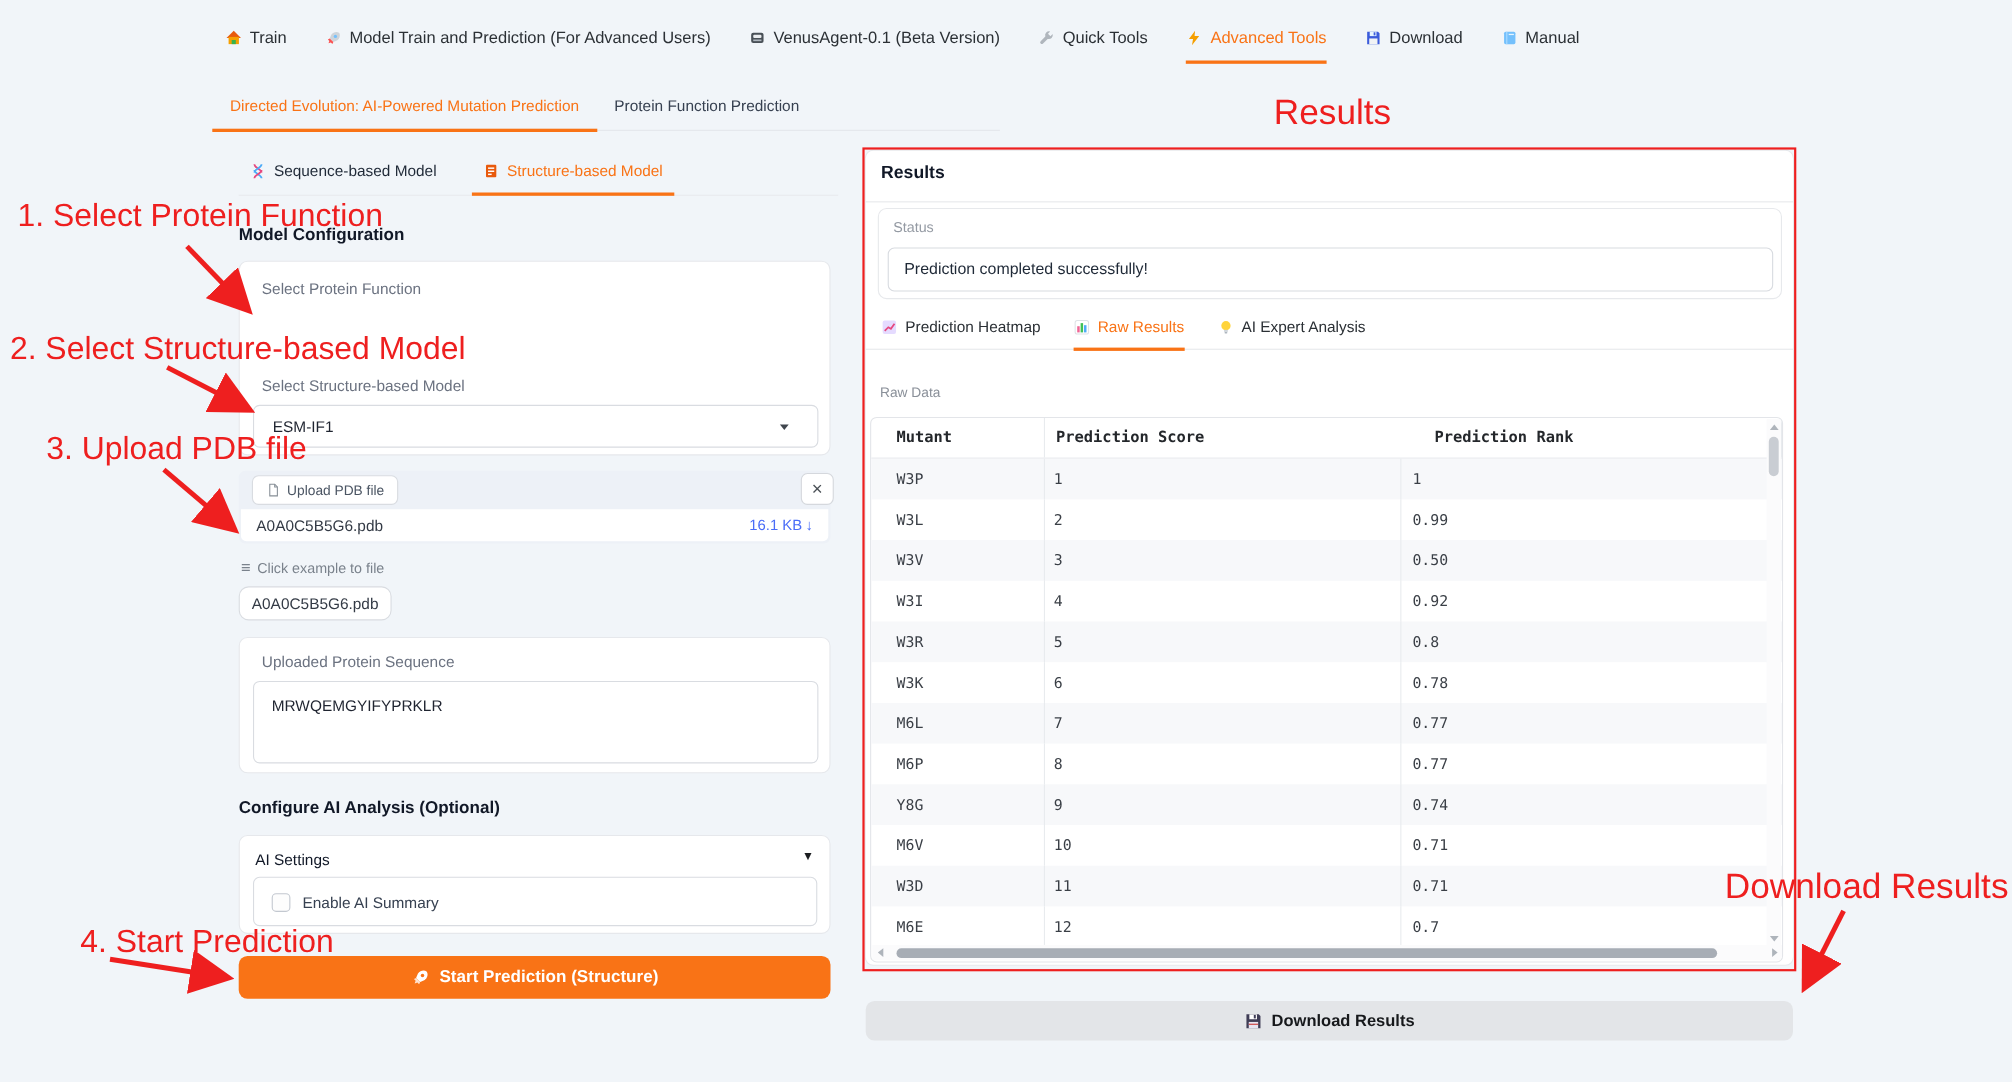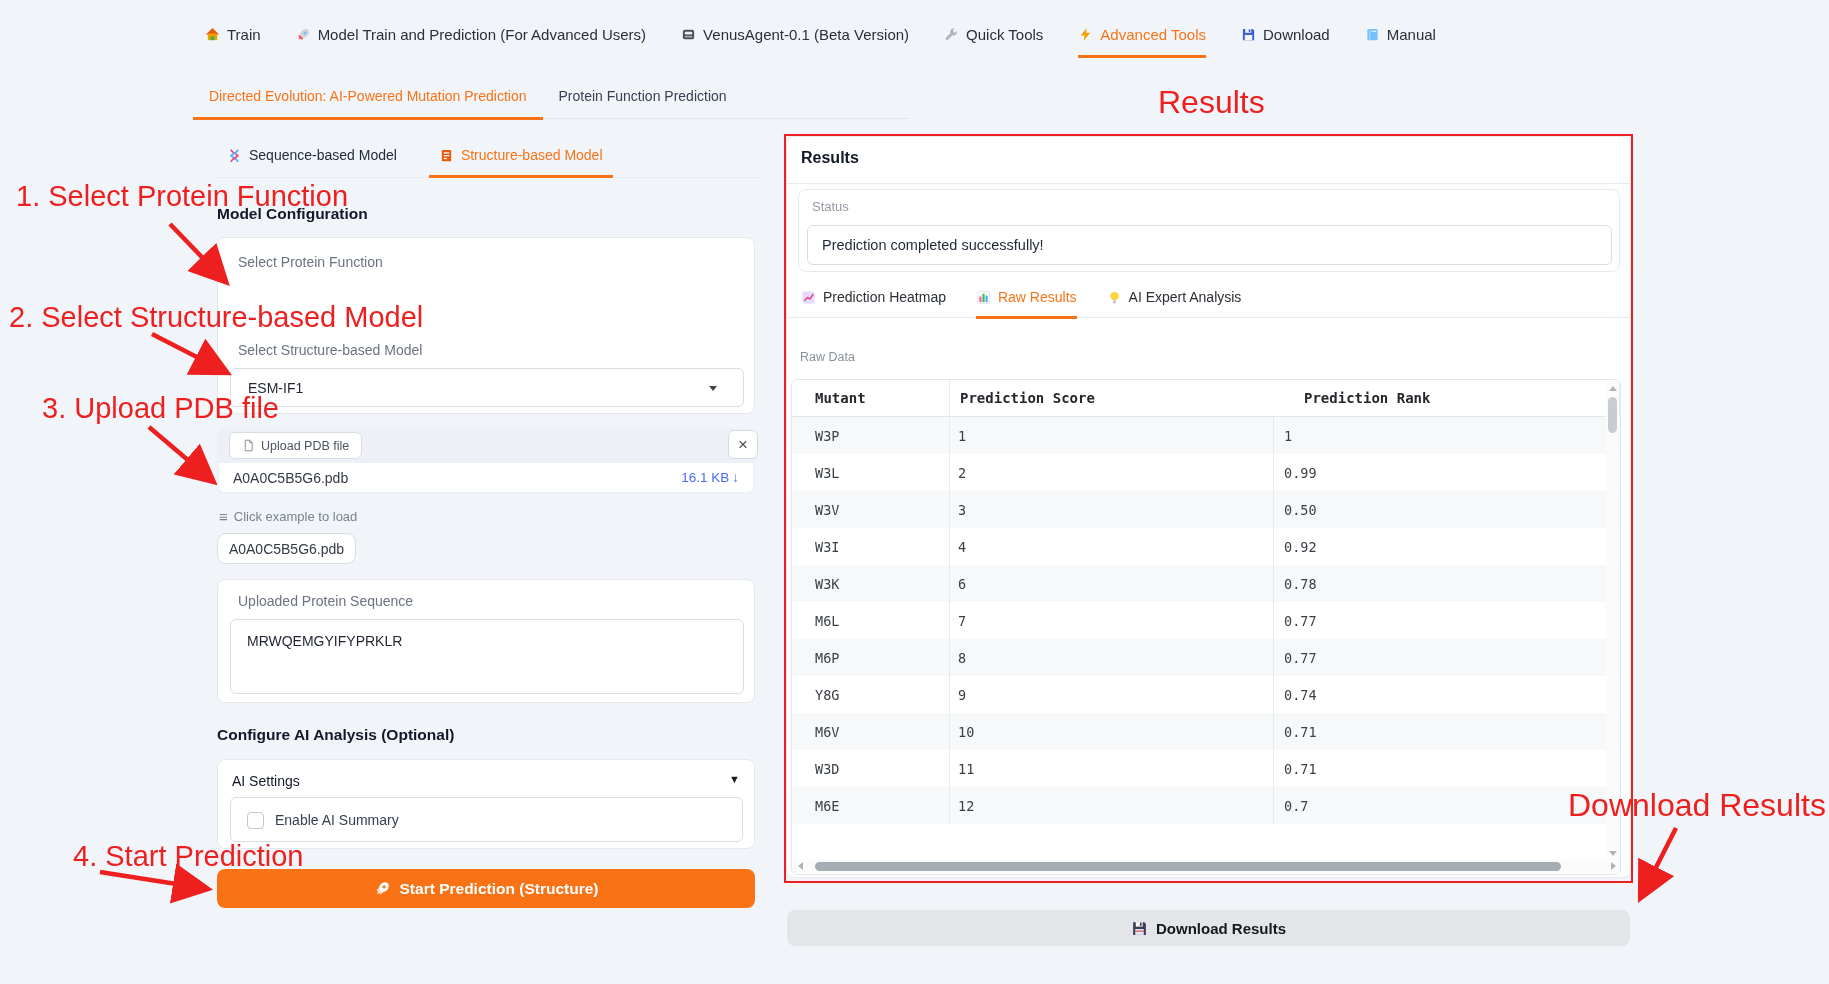--- a/index.html
+++ b/index.html
@@ -250,21 +250,21 @@
         <span>A0A0C5B5G6.pdb</span>
         <span class="file-size">
           <span>16.1 KB</span>
           <span>↓</span>
         </span>
       </div>
     </div>
 
     <div class="example-label">
       <span style="font-size:15px;">≡</span>
-      <span>Click example to load</span>
+      <span>Click example to file</span>
     </div>
     <div class="chip">A0A0C5B5G6.pdb</div>
 
     <div class="card" style="left:0;top:432px;width:538px;height:124px;">
       <div class="field-label" style="left:20px;top:13px;">Uploaded Protein Sequence</div>
       <div class="textarea" style="left:12px;top:39px;width:514px;height:75px;">MRWQEMGYIFYPRKLR</div>
     </div>
 
     <div class="section-title" style="top:579px;">Configure AI Analysis (Optional)</div>
 
@@ -352,20 +352,25 @@
           </div>
           <div class="trow">
             <div class="tc tc1">W3V</div>
             <div class="tc tc2">3</div>
             <div class="tc tc3">0.50</div>
           </div>
           <div class="trow">
             <div class="tc tc1">W3I</div>
             <div class="tc tc2">4</div>
             <div class="tc tc3">0.92</div>
+          </div>
+          <div class="trow">
+            <div class="tc tc1">W3R</div>
+            <div class="tc tc2">5</div>
+            <div class="tc tc3">0.8</div>
           </div>
           <div class="trow">
             <div class="tc tc1">W3K</div>
             <div class="tc tc2">6</div>
             <div class="tc tc3">0.78</div>
           </div>
           <div class="trow">
             <div class="tc tc1">M6L</div>
             <div class="tc tc2">7</div>
             <div class="tc tc3">0.77</div>

